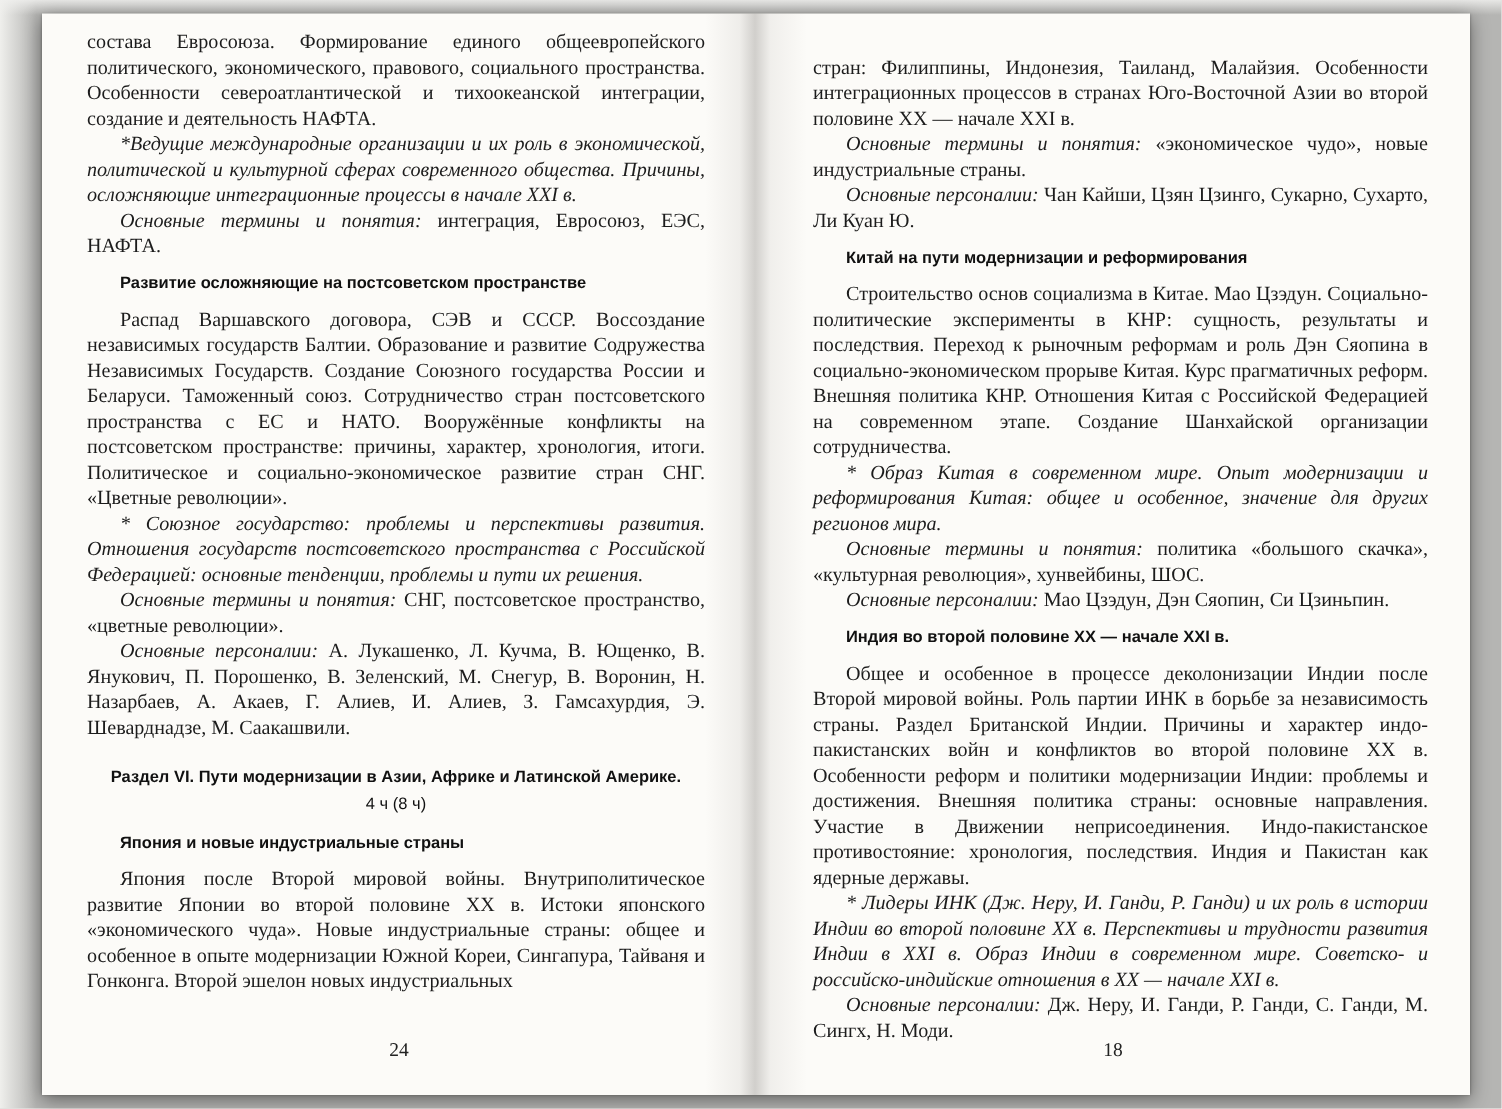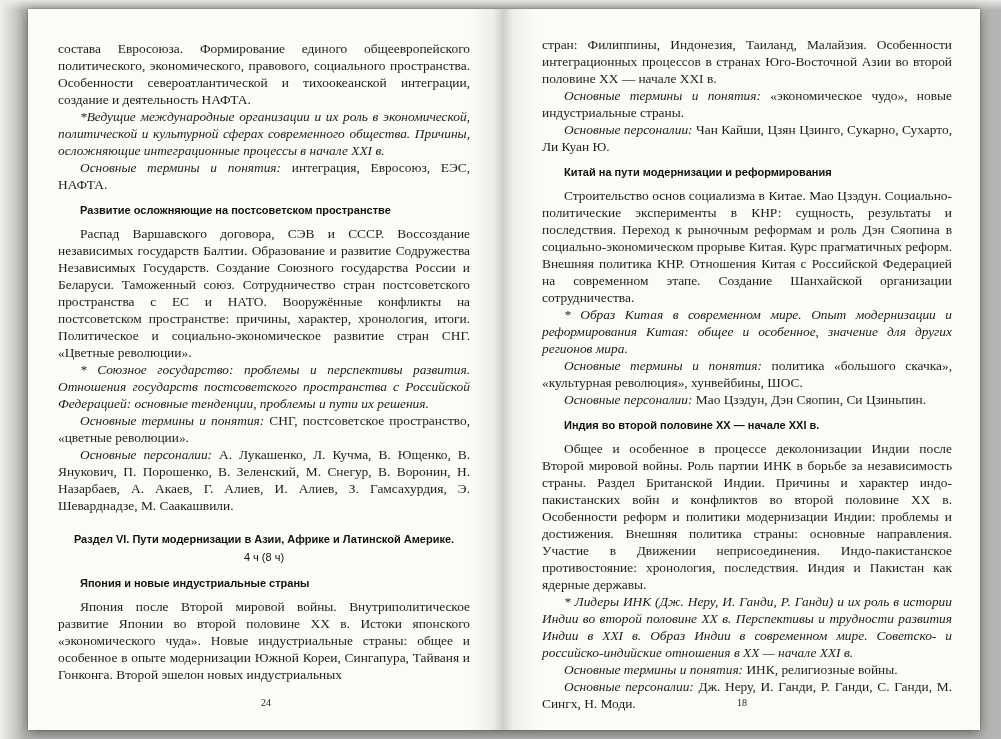--- a/index.html
+++ b/index.html
@@ -20,21 +20,21 @@
     background:linear-gradient(to bottom,rgba(240,240,238,.85) 0%,rgba(240,240,238,0) 100%);
     pointer-events:none;
   }
   .spread {
     position:absolute; left:28px; top:9px; width:952px; height:721px;
     background:#fcfbf8;
     box-shadow:0 3px 12px rgba(0,0,0,.45), 0 0 2px rgba(0,0,0,.35);
     display:flex;
   }
   .page { position:relative; width:50%; height:100%; overflow:hidden; }
-  .page-left .content  { padding:31px 34px 0 30px; }
+  .page-left .content  { padding:10px 34px 0 30px; }
   .page-right .content { padding:27px 28px 0 38px; }
   .gutter {
     position:absolute; left:calc(50% - 34px); top:0; width:68px; height:100%;
     pointer-events:none;
     background:linear-gradient(to right,
       rgba(0,0,0,0) 0%, rgba(80,75,70,.08) 34%, rgba(55,50,46,.22) 49%,
       rgba(55,50,46,.20) 51%, rgba(80,75,70,.07) 64%, rgba(0,0,0,0) 100%);
   }
   .para {
     font-size:13.4px; line-height:17px; text-align:justify;
@@ -50,21 +50,21 @@
   }
   .section-heading {
     font-family:"Liberation Sans","DejaVu Sans",sans-serif;
     font-size:11px; line-height:18px; text-align:center;
     color:#111; margin:16px 14px 9px;
   }
   .sec-title { font-weight:bold; }
   .sec-hours { font-weight:normal; }
   .pagenum {
     position:absolute; bottom:22px; left:0; width:100%;
-    text-align:center; font-size:10px; color:#222;
+    text-align:center; font-size:13px; color:#222;
   }
 </style>
 </head>
 <body>
 
 <div class="edge-light"></div>
 <div class="edge-light-top"></div>
 
 <div class="spread">
 
@@ -91,20 +91,19 @@
         <p class="para indent"><em class="lead">Основные термины и понятия:</em> «экономическое чудо», новые индустриальные страны.</p>
         <p class="para indent"><em class="lead">Основные персоналии:</em> Чан Кайши, Цзян Цзинго, Сукарно, Сухарто, Ли Куан Ю.</p>
         <div class="topic-heading">Китай на пути модернизации и реформирования</div>
         <p class="para indent">Строительство основ социализма в Китае. Мао Цзэдун. Социально-политические эксперименты в КНР: сущность, результаты и последствия. Переход к рыночным реформам и роль Дэн Сяопина в социально-экономическом прорыве Китая. Курс прагматичных реформ. Внешняя политика КНР. Отношения Китая с Российской Федерацией на современном этапе. Создание Шанхайской организации сотрудничества.</p>
         <p class="para indent ital">* Образ Китая в современном мире. Опыт модернизации и реформирования Китая: общее и особенное, значение для других регионов мира.</p>
         <p class="para indent"><em class="lead">Основные термины и понятия:</em> политика «большого скачка», «культурная революция», хунвейбины, ШОС.</p>
         <p class="para indent"><em class="lead">Основные персоналии:</em> Мао Цзэдун, Дэн Сяопин, Си Цзиньпин.</p>
         <div class="topic-heading">Индия во второй половине XX — начале XXI в.</div>
         <p class="para indent">Общее и особенное в процессе деколонизации Индии после Второй мировой войны. Роль партии ИНК в борьбе за независимость страны. Раздел Британской Индии. Причины и характер индо-пакистанских войн и конфликтов во второй половине XX в. Особенности реформ и политики модернизации Индии: проблемы и достижения. Внешняя политика страны: основные направления. Участие в Движении неприсоединения. Индо-пакистанское противостояние: хронология, последствия. Индия и Пакистан как ядерные державы.</p>
         <p class="para indent ital">* Лидеры ИНК (Дж. Неру, И. Ганди, Р. Ганди) и их роль в истории Индии во второй половине XX в. Перспективы и трудности развития Индии в XXI в. Образ Индии в современном мире. Советско- и российско-индийские отношения в XX — начале XXI в.</p>
-        <p class="para indent"><em class="lead">Основные термины и понятия:</em> ИНК, религиозные войны.</p>
         <p class="para indent"><em class="lead">Основные персоналии:</em> Дж. Неру, И. Ганди, Р. Ганди, С. Ганди, М. Сингх, Н. Моди.</p>
       </div>
     <div class="pagenum">18</div>
   </div>
 
   <div class="gutter"></div>
 </div>
 
 </body></html>

